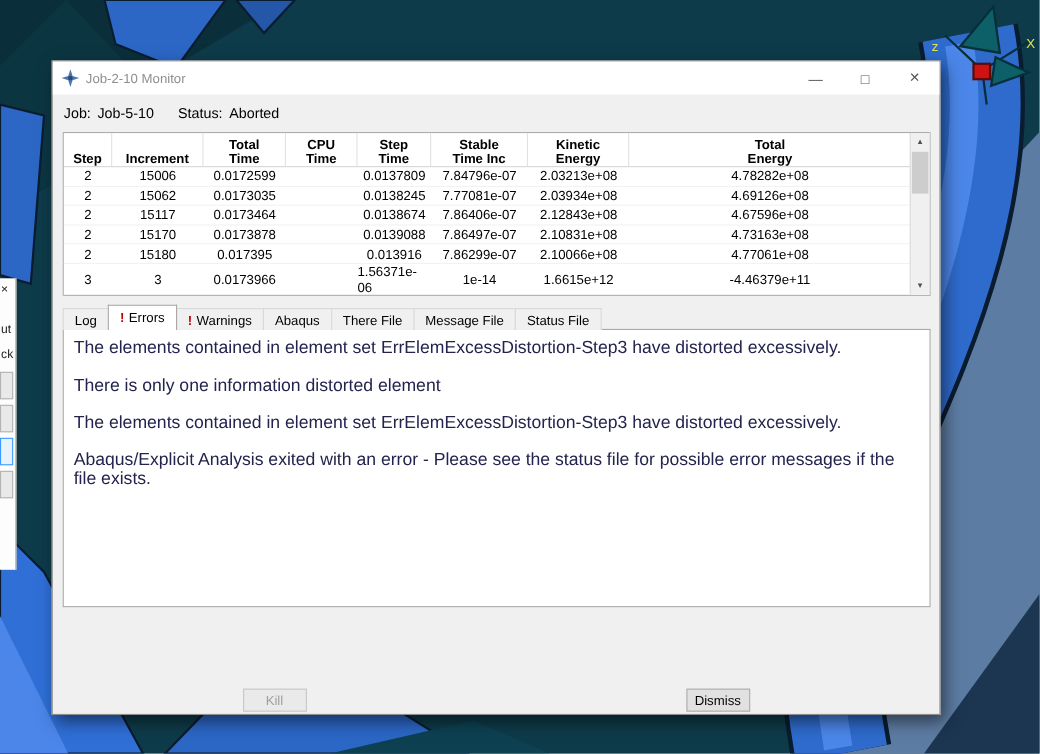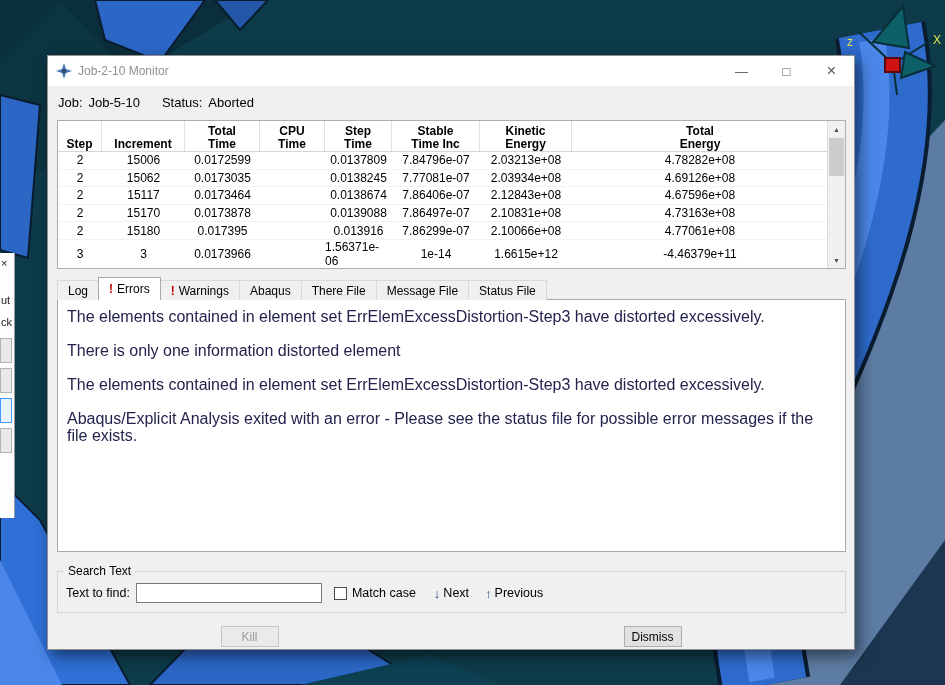--- a/index.html
+++ b/index.html
@@ -280,31 +280,18 @@
         </div>
       </div>
 
     <div class="errors-panel">
         <p class="msg">The elements contained in element set ErrElemExcessDistortion-Step3 have distorted excessively.</p>
         <p class="msg">There is only one information distorted element</p>
         <p class="msg">The elements contained in element set ErrElemExcessDistortion-Step3 have distorted excessively.</p>
         <p class="msg">Abaqus/Explicit Analysis exited with an error - Please see the  status file for possible error messages if the file exists.</p>
       </div>
 
-    <fieldset class="search-group">
-      <legend>Search Text</legend>
-      <div class="search-row">
-        <span class="find-label">Text to find:</span>
-        <input class="find-input" type="text" value="" style="">
-        <span class="chk"></span>
-        <span class="chk-label">Match case</span>
-        <span class="arrow">↓</span>
-        <span class="navlabel">Next</span>
-        <span class="arrow" style="margin-left:16px;">↑</span>
-        <span class="navlabel">Previous</span>
-      </div>
-    </fieldset>
 
     <button class="btn kill" disabled="">Kill</button>
     <button class="btn dismiss">Dismiss</button>
 
   </div>
 </div>
 
 </body></html>

